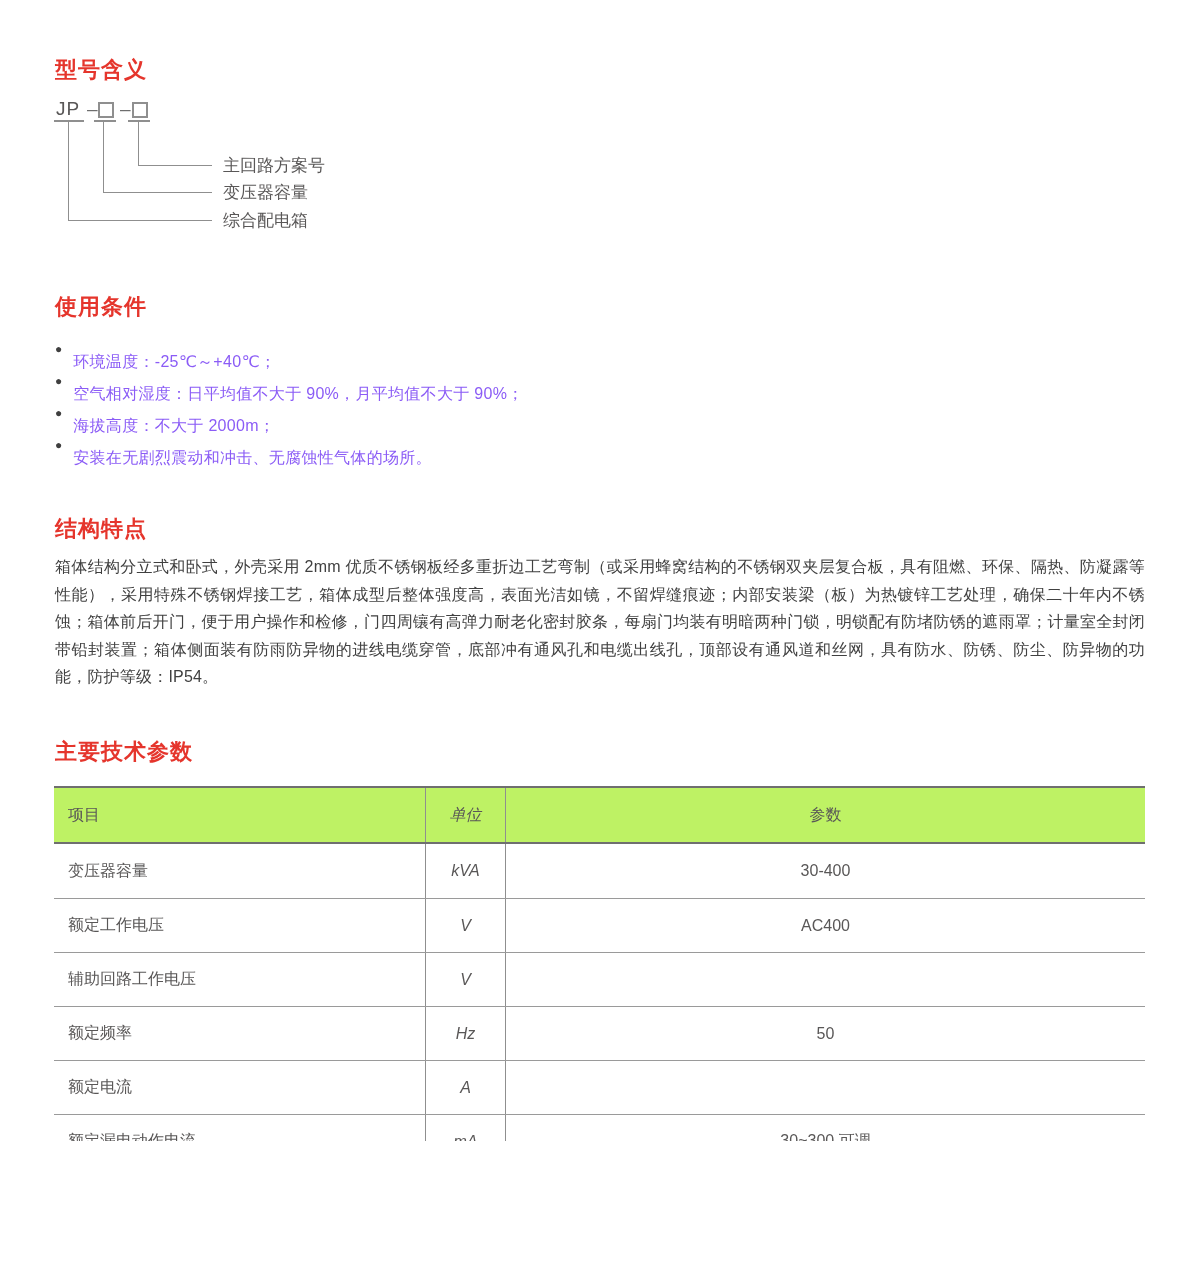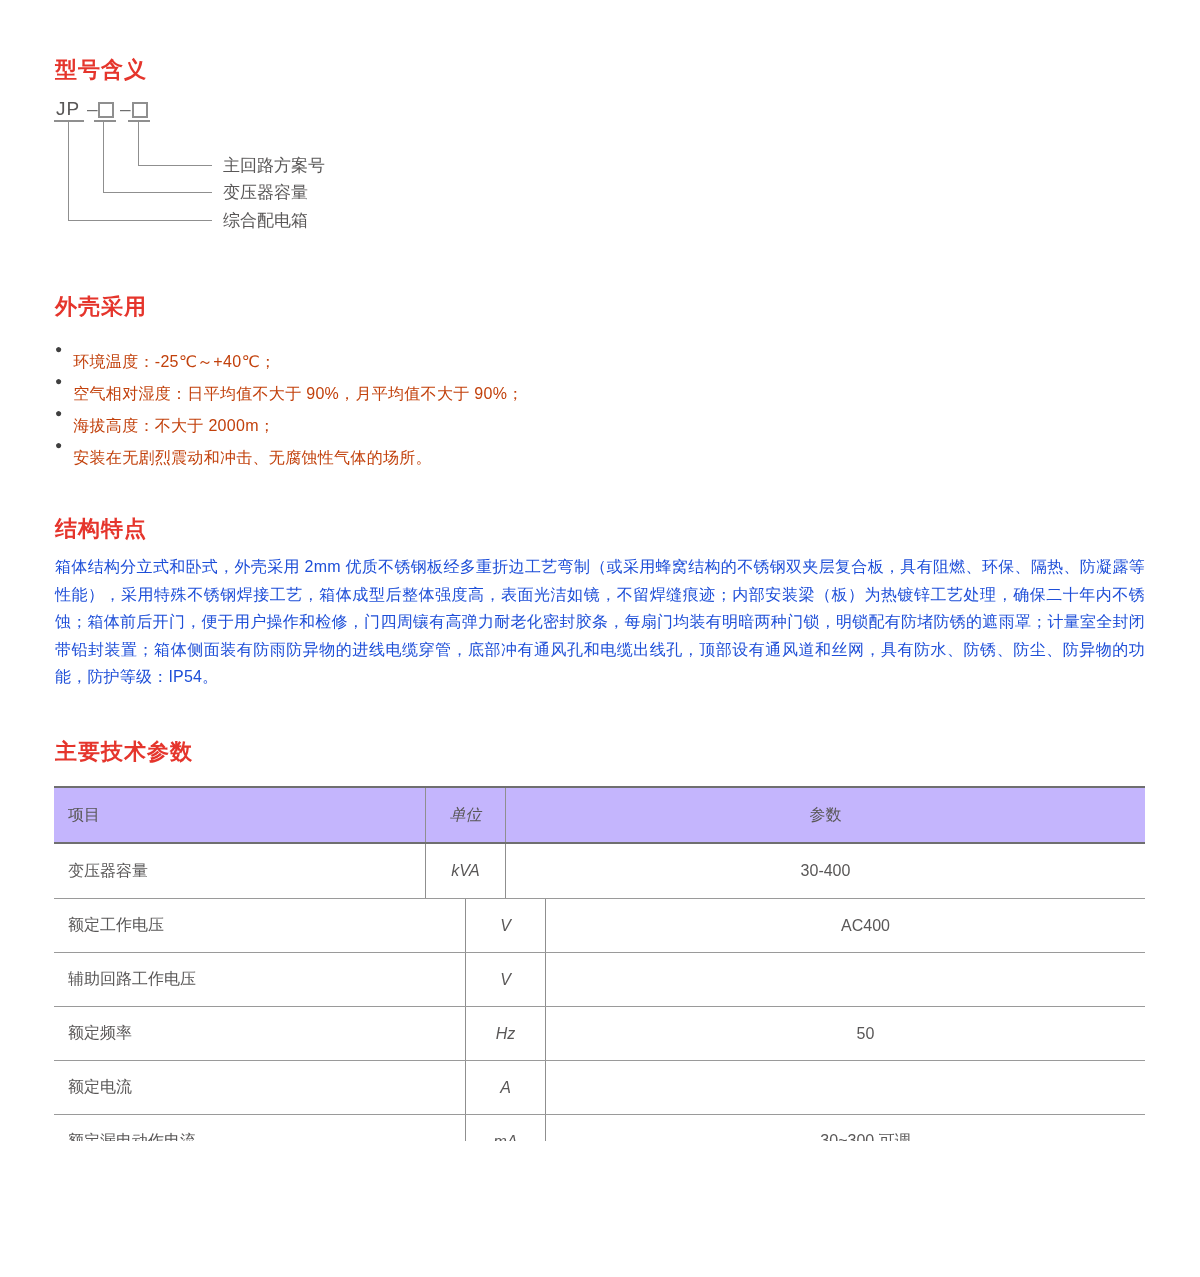--- a/index.html
+++ b/index.html
@@ -31,36 +31,36 @@
   .conn1{ left:12px; width:143px; height:98px; }
   .conn2{ left:47px; width:108px; height:70px; }
   .conn3{ left:82px; width:73px;  height:43px; }
   .mlabel { position:absolute; left:167px; font-size:17px; line-height:17px; white-space:nowrap; }
   .ml0 { top:59px; } .ml1 { top:86px; } .ml2 { top:114px; }
 
   
   .cond-list { position:absolute; left:55px; top:333px; margin:0; padding:0; list-style:none; font-size:16px; }
   .cond-item { height:32px; display:flex; align-items:center; }
   .bullet { font-size:12px; color:#3f3f3f; margin-right:11px; line-height:1; }
-  .cond-text { color:#c2410c; letter-spacing:0.3px;margin-top:27px; }
+  .cond-text { color:#8b5cf6; letter-spacing:0.3px;margin-top:27px; }
 
   
   .struct-para {
     position:absolute; left:55px; top:553px; width:1090px; margin:0;
-    font-size:16px; line-height:27.5px; text-align:justify; letter-spacing:0.2px; color:#1d4ed8;
+    font-size:16px; line-height:27.5px; text-align:justify; letter-spacing:0.2px; color:#404040;
   }
 
   
   .ptable {
     position:absolute; left:54px; top:786px; width:1091px;
     border-top:2px solid #6f6f6f; border-bottom:2px solid #6f6f6f; font-size:16px;
   }
   .prow  { display:flex; height:54px; }
-  .phead { background:#c4b5fd; border-bottom:2px solid #6f6f6f; }
-  .pbody .prow + .prow { border-top:1px solid #9a9a9a; box-sizing:border-box;gap:40px; }
+  .phead { background:#bef264; border-bottom:2px solid #6f6f6f; }
+  .pbody .prow + .prow { border-top:1px solid #9a9a9a; box-sizing:border-box; }
   .pc { display:flex; align-items:center; box-sizing:border-box; }
   .c-item  { width:371px; padding-left:14px; }
   .c-unit  { width:81px; justify-content:center; border-left:1px solid #8f8f8f; border-right:1px solid #8f8f8f;font-style:italic; }
   .c-value { flex:1; justify-content:center; }
 </style>
 </head>
 <body>
 
 <div class="page">
 
@@ -79,21 +79,21 @@
 
     <span class="conn conn1"></span>
     <span class="conn conn2"></span>
     <span class="conn conn3"></span>
 
     <span class="mlabel ml0">主回路方案号</span>
     <span class="mlabel ml1">变压器容量</span>
     <span class="mlabel ml2">综合配电箱</span>
   </div>
 
-  <h2 class="sec-title" id="t-cond">外壳采用</h2>
+  <h2 class="sec-title" id="t-cond">使用条件</h2>
 
   <ul class="cond-list">
 
       <li class="cond-item">
         <span class="bullet">●</span>
         <span class="cond-text">环境温度：-25℃～+40℃；</span>
       </li>
 
       <li class="cond-item">
         <span class="bullet">●</span>

